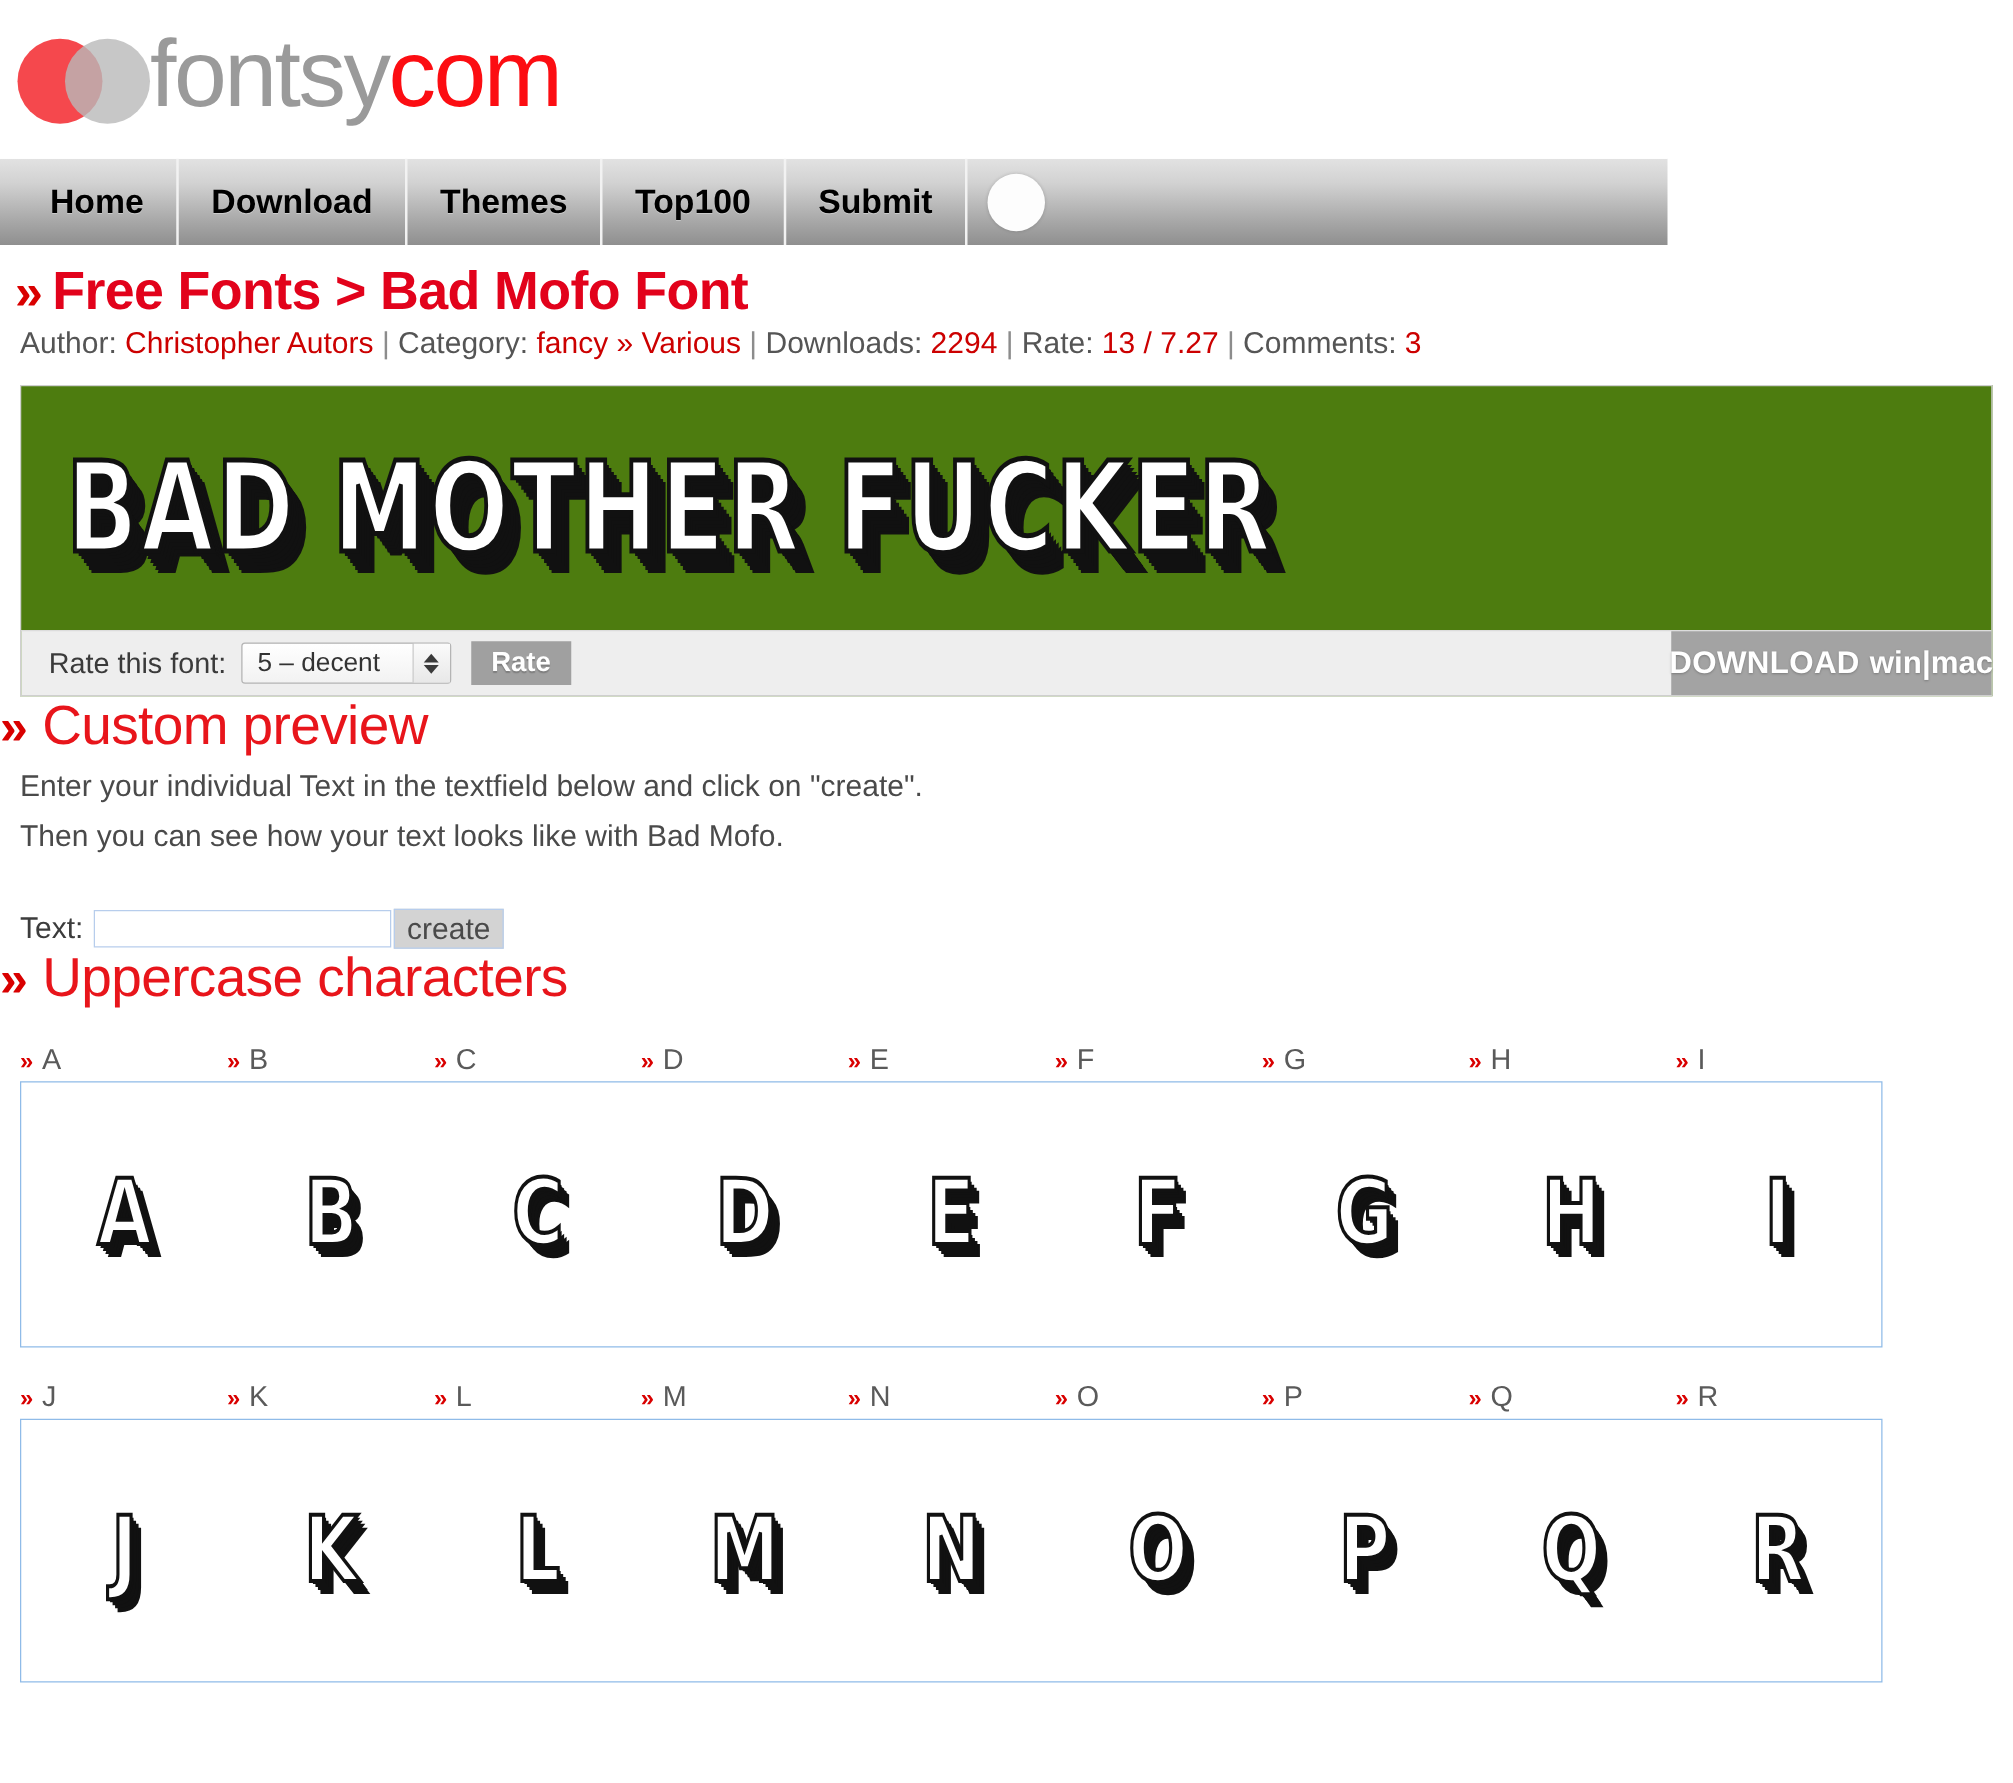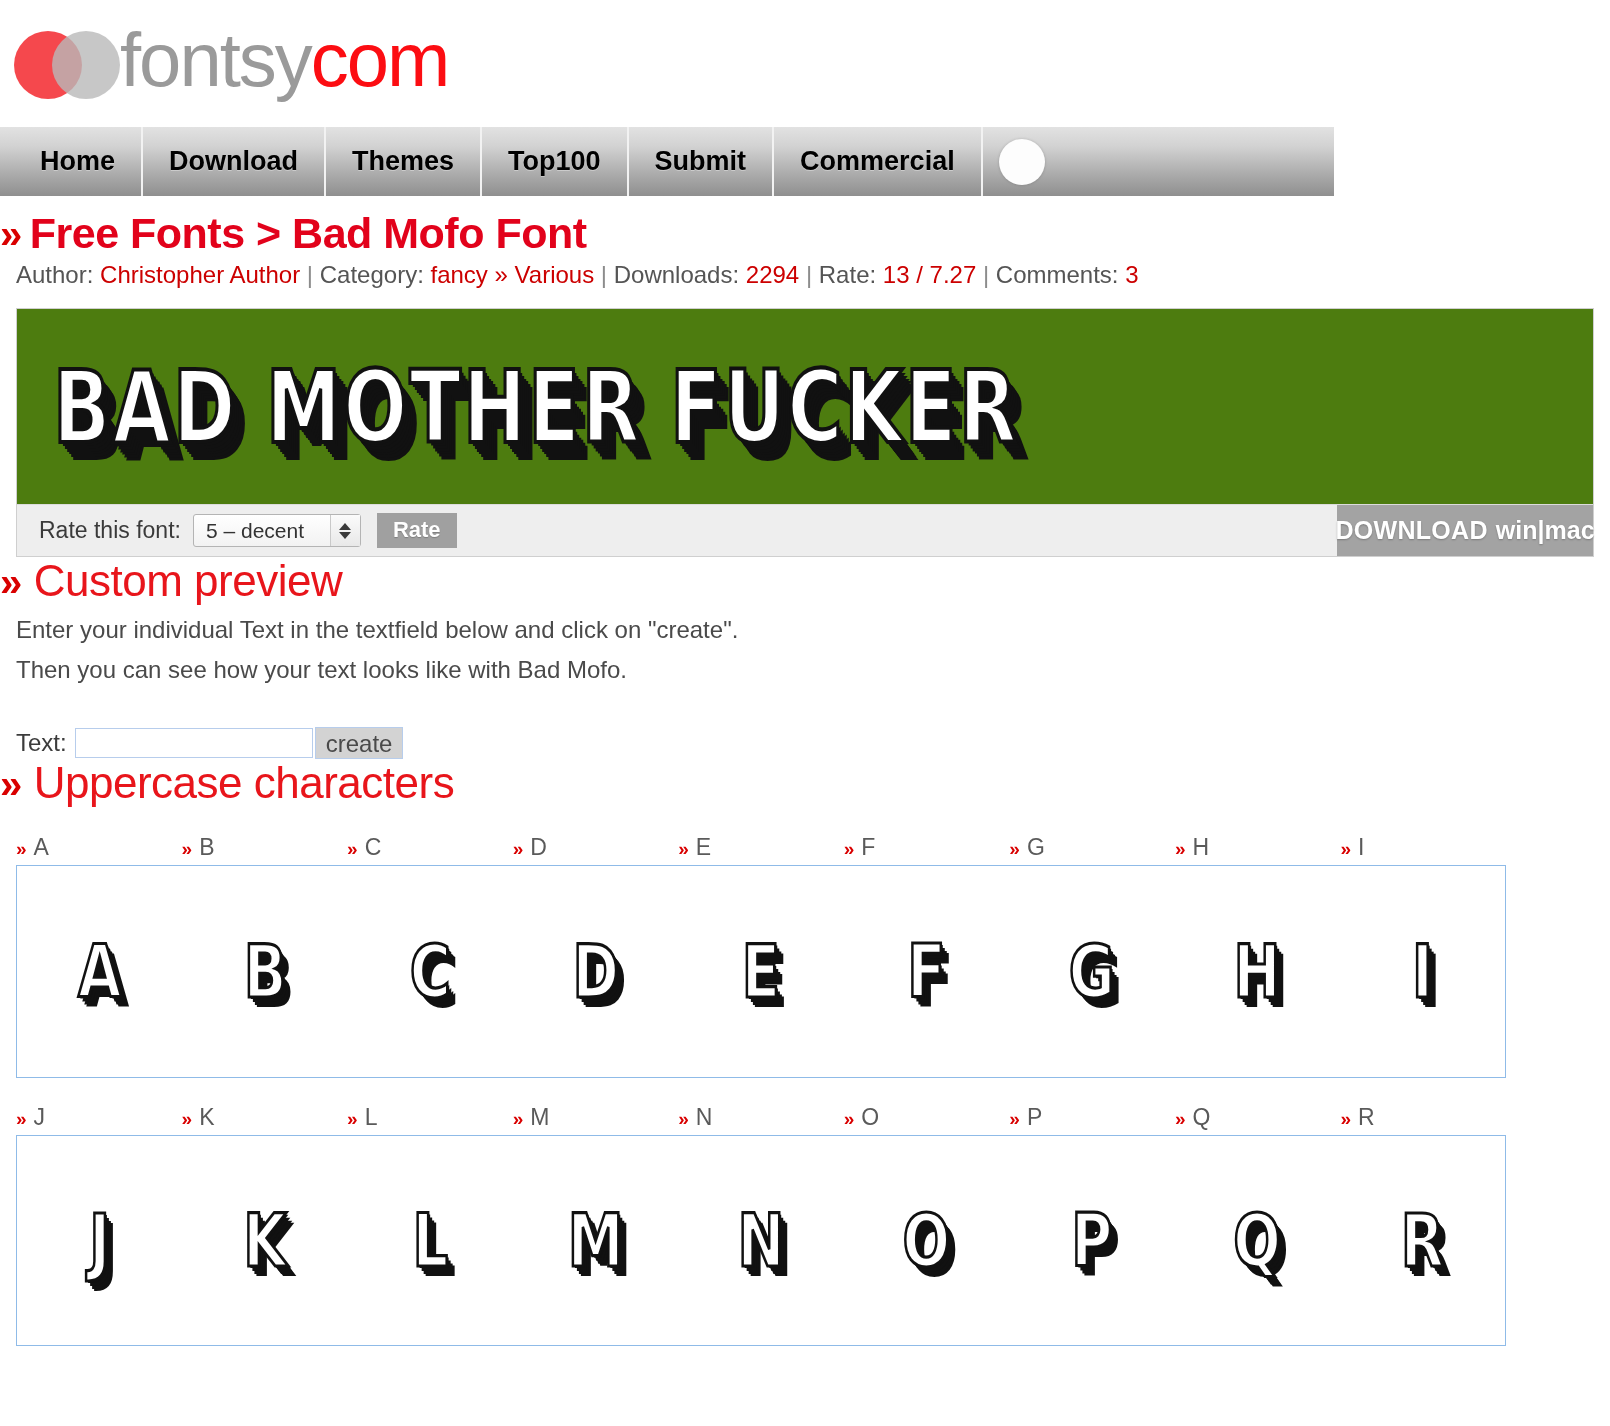--- a/index.html
+++ b/index.html
@@ -81,21 +81,21 @@
   }
 
   
   .chev {
     color: #d90000;
     font-weight: bold;
     display: inline-block;
   }
 
   
-  .title-wrap { padding: 14px 0 0 0; }
+  .title-wrap { padding: 14px 0 0 12px; }
   h1.page-title {
     margin: 0;
     font-size: 43px;
     font-weight: bold;
     color: #e2021b;
     line-height: 1.08;
     letter-spacing: -.5px;
   }
   h1.page-title .chev { font-size: 40px; margin-right: 8px; }
   h1.page-title .gt { color: #e2021b; font-weight: bold; }
@@ -315,37 +315,34 @@
     </div>
   <div class="nav-item">
       <span>Themes</span>
     </div>
   <div class="nav-item">
       <span>Top100</span>
     </div>
   <div class="nav-item">
       <span>Submit</span>
     </div>
-  <div class="nav-item">
-      <span>Commercial</span>
-    </div>
   <div class="nav-extra">
     <div class="nav-circle"></div>
   </div>
 </div>
 
 <div class="title-wrap">
   <h1 class="page-title">
     <span class="chev">»</span><span>Free Fonts</span> <span class="gt">&gt;</span> <span>Bad Mofo Font</span>
   </h1>
 </div>
 
 <div class="meta">
   <span>Author:</span>
-  <span class="lnk">Christopher Author</span>
+  <span class="lnk">Christopher Autors</span>
   <span class="sep">|</span>
   <span>Category:</span>
   <span class="lnk">fancy</span>
   <span class="lnk">»</span>
   <span class="lnk">Various</span>
   <span class="sep">|</span>
   <span>Downloads:</span>
   <span class="lnk">2294</span>
   <span class="sep">|</span>
   <span>Rate:</span>

